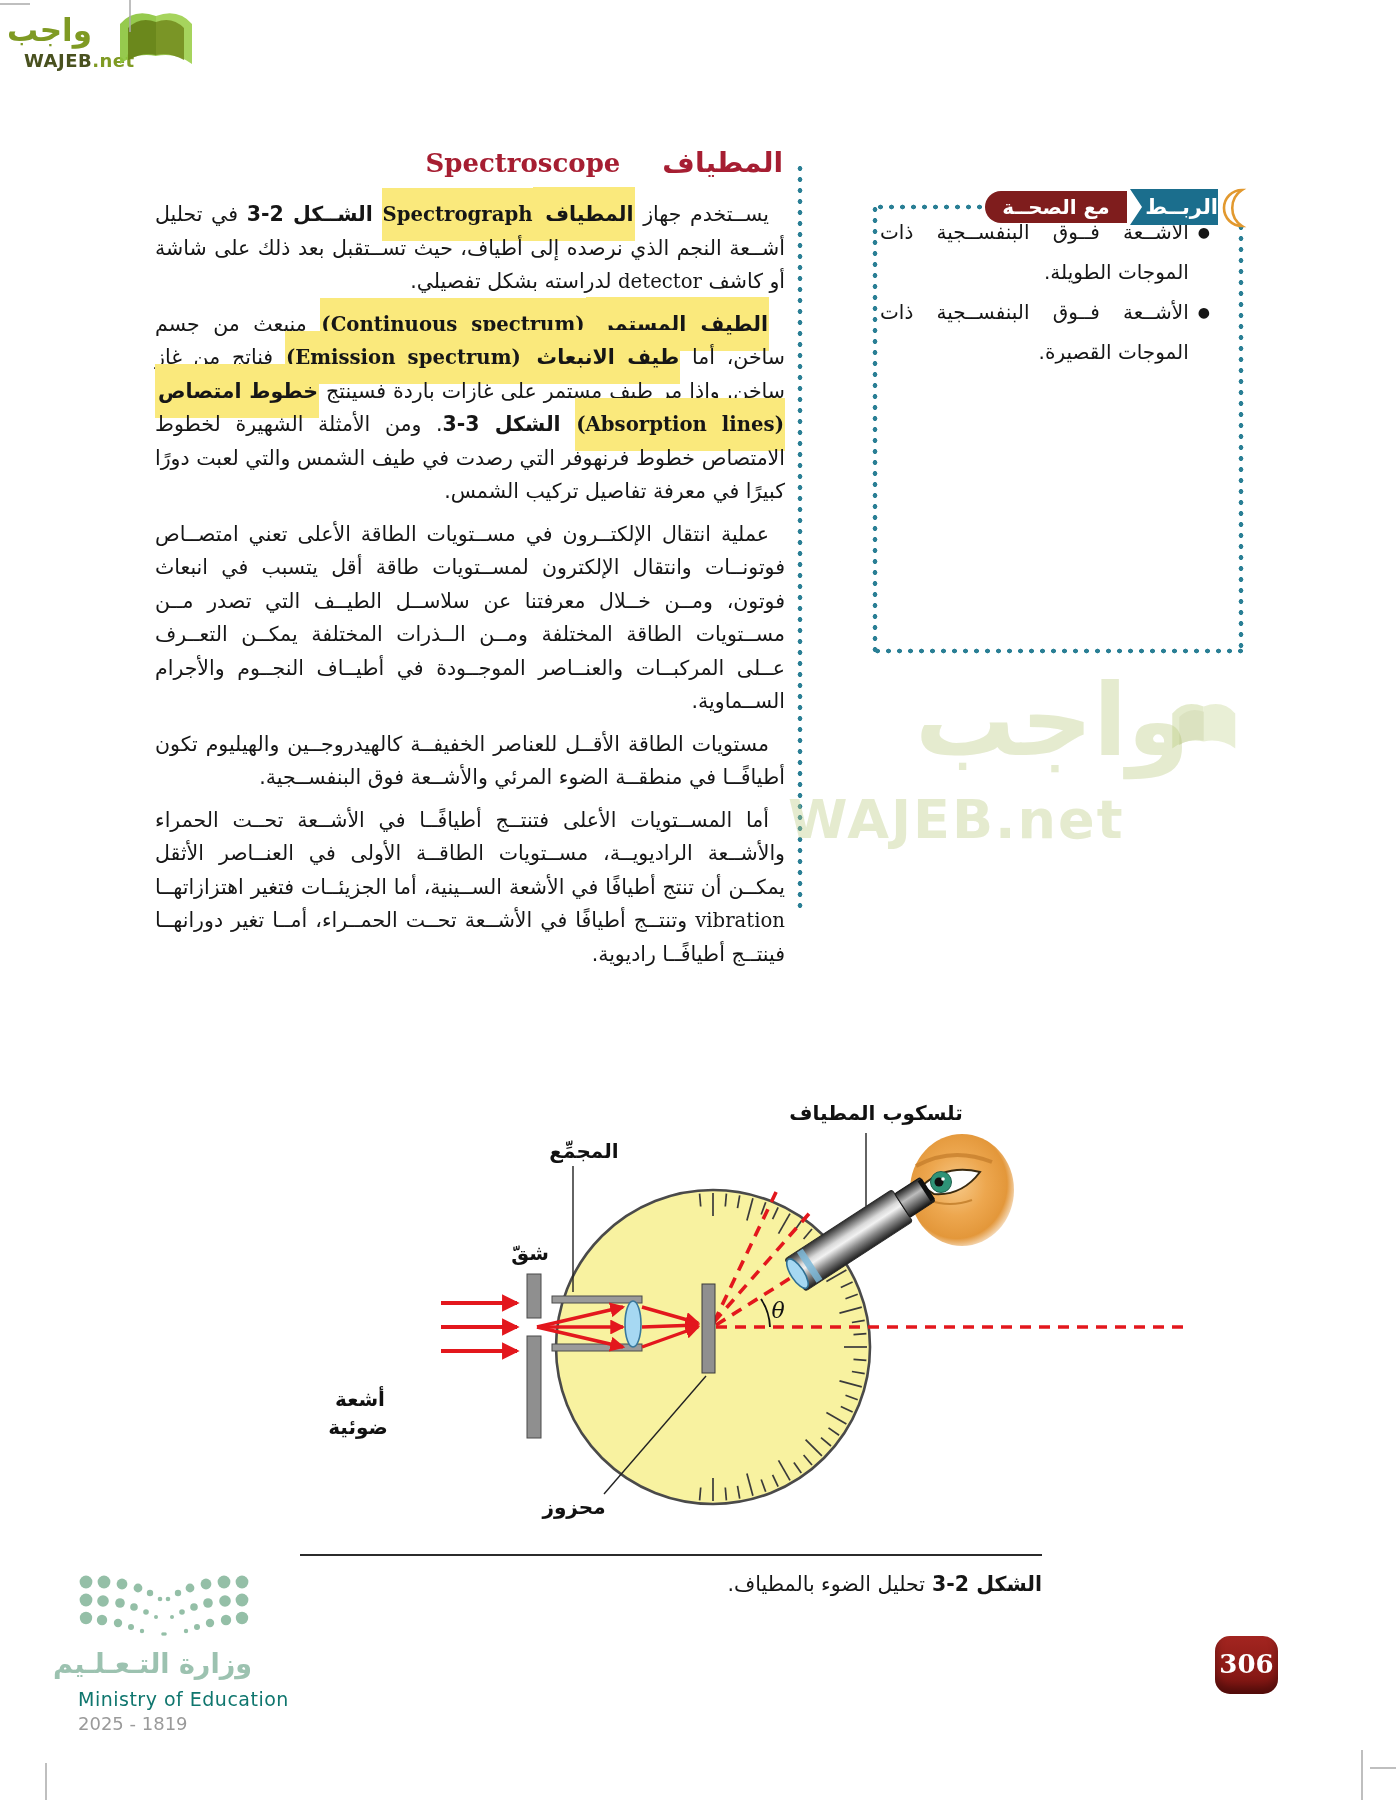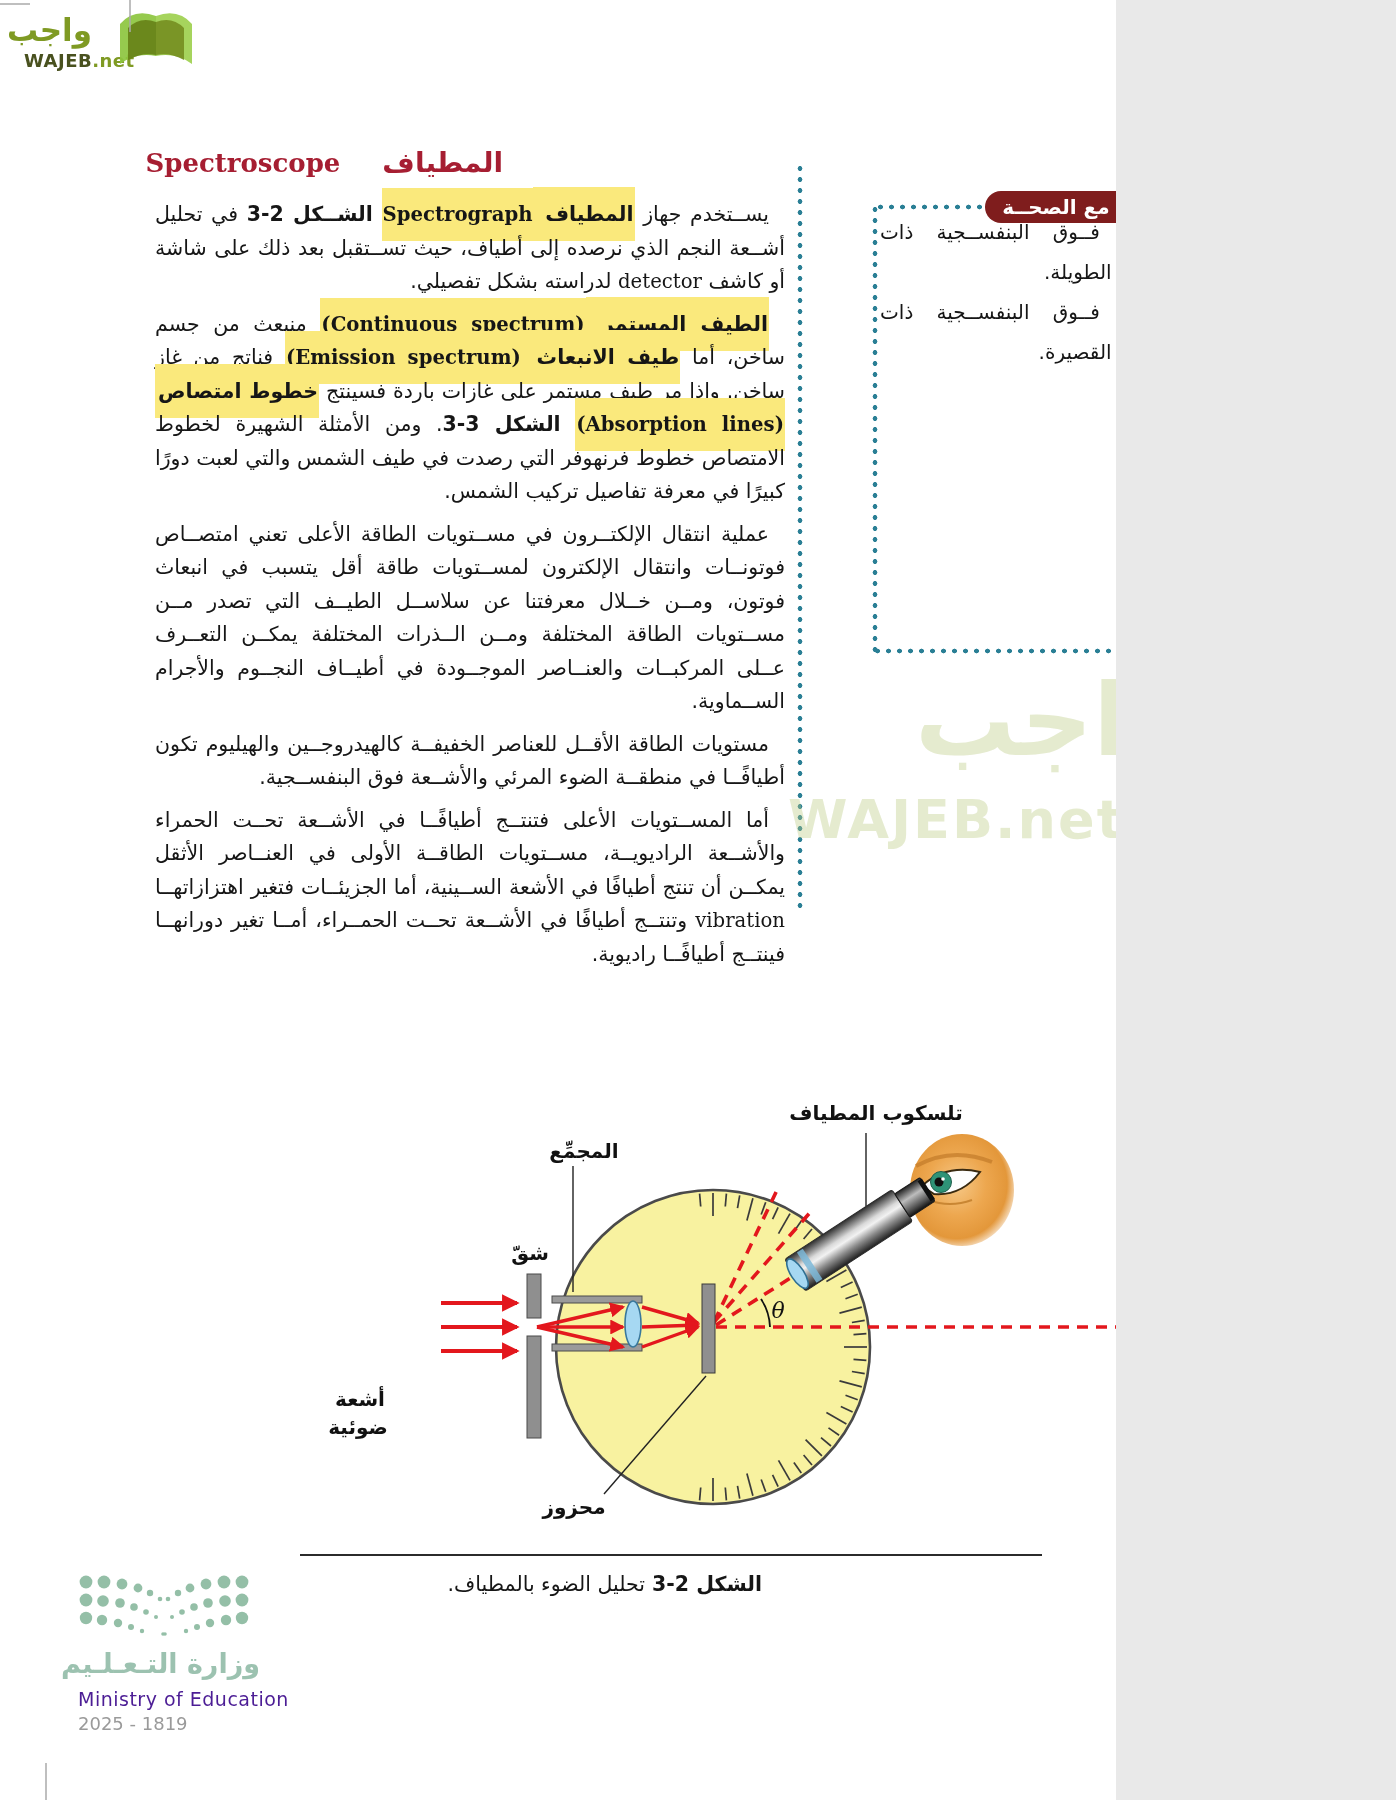--- a/index.html
+++ b/index.html
@@ -1,16 +1,16 @@
 <!DOCTYPE html>
 <html lang="ar"><head>
 <meta charset="utf-8">
 <style>
   html,body{margin:0;padding:0;background:#e9e9e9;}
-  .page{position:relative;width:1116px;height:1800px;background:#ffffff;overflow:hidden;
+  .page{position:relative;width:1396px;height:1800px;background:#ffffff;overflow:hidden;
         font-family:"DejaVu Sans",sans-serif;color:#161616;}
   .abs{position:absolute;}
 
   
   .wajeb{left:10px;top:8px;width:200px;height:70px;}
   .wajeb-ar{position:absolute;right:118px;top:4px;font-size:31px;font-weight:700;color:#7f9a23;}
   .wajeb-en{position:absolute;left:14px;top:42px;font-size:18px;font-weight:700;color:#49511f;letter-spacing:.5px;}
   .wajeb-en .tld{color:#7f9a23;}
   .wajeb-book{position:absolute;left:96px;top:0px;}
 
@@ -62,23 +62,23 @@
   .overlay text.theta{font-family:"DejaVu Serif","Liberation Serif",serif;font-style:italic;
                       font-weight:400;font-size:22px;}
 
   
   .cap-rule{left:300px;top:1554px;width:742px;border-top:2.5px solid #2b2b2b;}
   .cap-text{right:354px;top:1572px;direction:rtl;font-size:20.5px;z-index:1;}
   .cap-text .ref{font-weight:700;margin-left:7px;}
 
   
   .moe-dots{left:78px;top:1574px;}
-  .moe-ar{left:88px;top:1648px;width:172px;font-size:27px;font-weight:700;color:#9cc2b0;
+  .moe-ar{left:80px;top:1648px;width:172px;font-size:27px;font-weight:700;color:#9cc2b0;
           direction:rtl;text-align:center;white-space:nowrap;}
-  .moe-en{left:78px;top:1688px;font-size:19px;color:#4c1d95;letter-spacing:.5px;text-align:right;}
+  .moe-en{left:78px;top:1688px;font-size:19px;color:#0f766e;letter-spacing:.5px;text-align:right;}
   .moe-yr{left:78px;top:1713px;font-size:18px;color:#9a9a9a;}
   .pagenum{left:1215px;top:1636px;width:63px;height:58px;border-radius:15px;
            background:linear-gradient(#a32520,#7c1310);box-shadow:inset 0 -8px 10px rgba(0,0,0,.35);
            color:#fff;font-family:"DejaVu Serif","Liberation Serif",serif;font-weight:700;
            font-size:26px;text-align:center;line-height:56px;z-index:1;}
 </style>
 </head>
 <body>
 
 <div class="page">

